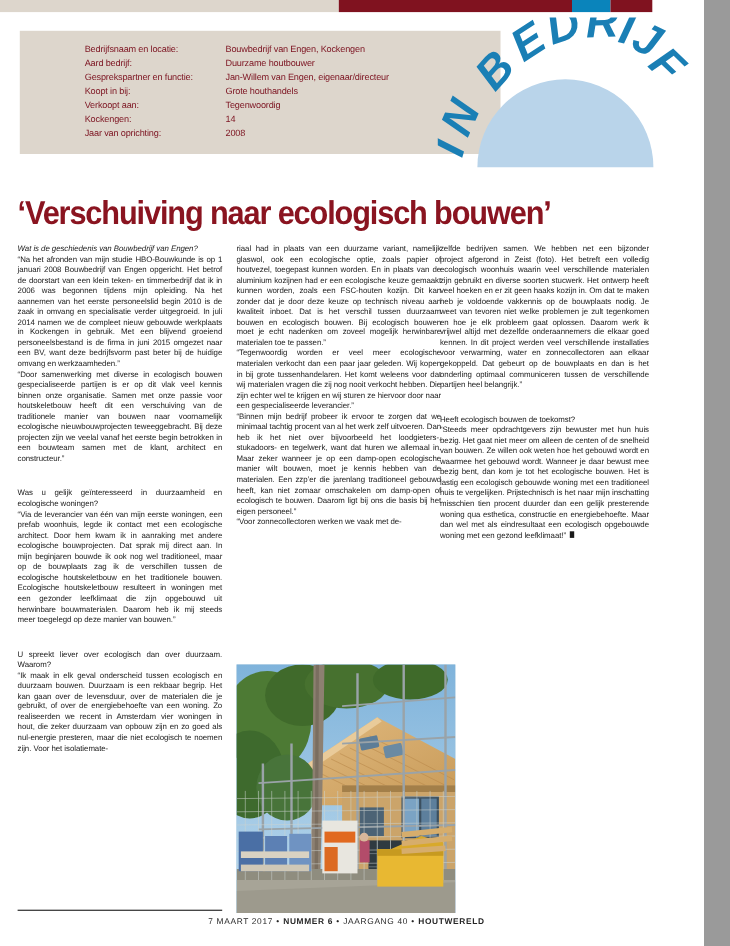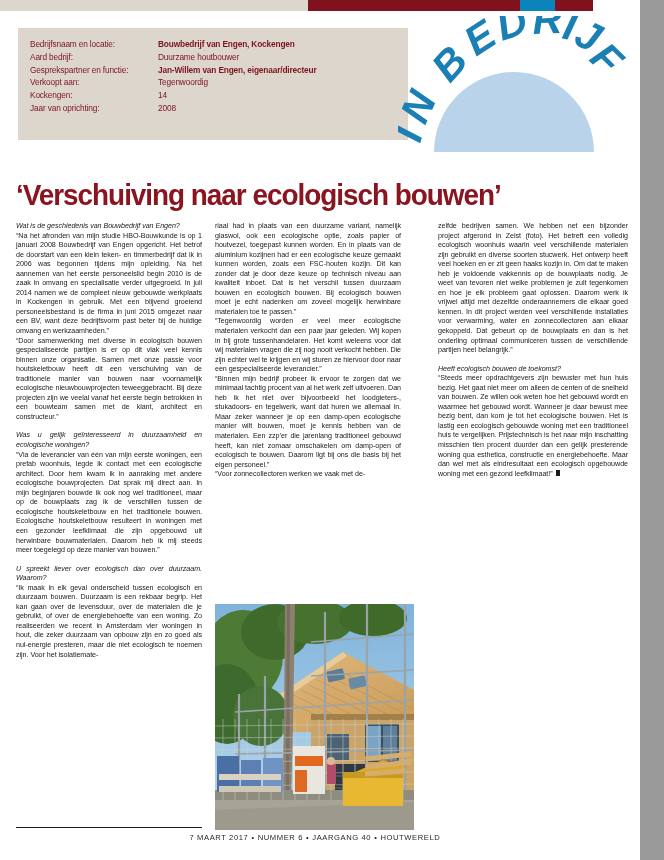--- a/index.html
+++ b/index.html
@@ -21,35 +21,36 @@
   .seg-red2{left:555px;width:38px;background:#80121f;}
 
   
   .gutter{position:absolute;top:0;right:0;width:24px;height:860px;background:#9a9a9a;}
   .gutter-white{position:absolute;top:0;right:24px;width:10px;height:860px;background:#fff;}
 
   
   .infobox{
     position:absolute;left:18px;top:28px;width:390px;height:112px;
     background:#ddd6cc;
+    padding-left:47px;
   }
   .infobox table{
     margin:11px 0 0 12px;border-collapse:collapse;
   }
   .infobox td{
     color:#7c1320;
     font-size:8.3px;
     line-height:11.6px;
     padding:0 0 1.2px 0;
     vertical-align:top;
     white-space:nowrap;
     letter-spacing:-0.15px;
   }
   .infobox td.lbl{width:128px;}
-  .infobox td.val.b{font-weight:bold;}
+  .infobox td.val.b{font-weight:normal;}
 
   
   .logo{position:absolute;left:398px;top:16px;width:232px;height:142px;}
   .logo svg{display:block;}
 
   
   .headline{
     position:absolute;left:16px;top:158px;width:480px;
     color:#8a1420;
     font-family:"Liberation Sans", sans-serif;
@@ -67,25 +68,24 @@
   .col{
     position:absolute;top:0;width:186px;
     font-size:7.15px;
     line-height:9.55px;
     color:#1a1a1a;
     text-align:justify;
     letter-spacing:-0.05px;
   }
   .col1{left:0;}
   .col2{left:199px;}
-  .col3{left:422px;width:190px;}
+  .col3{left:384px;width:190px;}
   .col p{margin:0;}
   .col p.q{
-    font-style:italic;
-    margin-top:9px;
+    margin-top:22px;
   }
   .col p.qfirst{font-style:italic;margin-top:0;}
   .col p.body{margin-top:0;}
   .endmark{display:inline-block;width:4.5px;height:6px;background:#1a1a1a;margin-left:3px;vertical-align:-0.5px;}
 
   
   .photo{
     position:absolute;left:215px;top:604px;width:199px;height:226px;
     overflow:hidden;background:#87b7d8;
   }
@@ -96,21 +96,21 @@
   .rule-left{left:16px;top:827px;width:186px;}
 
   
   .footer{
     position:absolute;left:0;top:833px;width:630px;
     text-align:center;
     font-size:7.6px;
     letter-spacing:0.6px;
     color:#262626;
   }
-  .footer .b{font-weight:normal;}
+  .footer .b{font-weight:bold;}
   .footer .sep{padding:0 3px;}
 </style>
 </head>
 <body>
 
 <div class="page">
 
   <div class="topbar">
     <div class="seg seg-beige"></div>
     <div class="seg seg-red1"></div>
@@ -128,20 +128,24 @@
         <td class="lbl">Bedrijfsnaam en locatie:</td>
         <td class="val b">Bouwbedrijf van Engen, Kockengen</td>
       </tr>
       <tr>
         <td class="lbl">Aard bedrijf:</td>
         <td class="val">Duurzame houtbouwer</td>
       </tr>
       <tr>
         <td class="lbl">Gesprekspartner en functie:</td>
         <td class="val b">Jan-Willem van Engen, eigenaar/directeur</td>
+      </tr>
+      <tr>
+        <td class="lbl">Koopt in bij:</td>
+        <td class="val">Grote houthandels</td>
       </tr>
       <tr>
         <td class="lbl">Verkoopt aan:</td>
         <td class="val">Tegenwoordig</td>
       </tr>
       <tr>
         <td class="lbl">Kockengen:</td>
         <td class="val">14</td>
       </tr>
       <tr>

